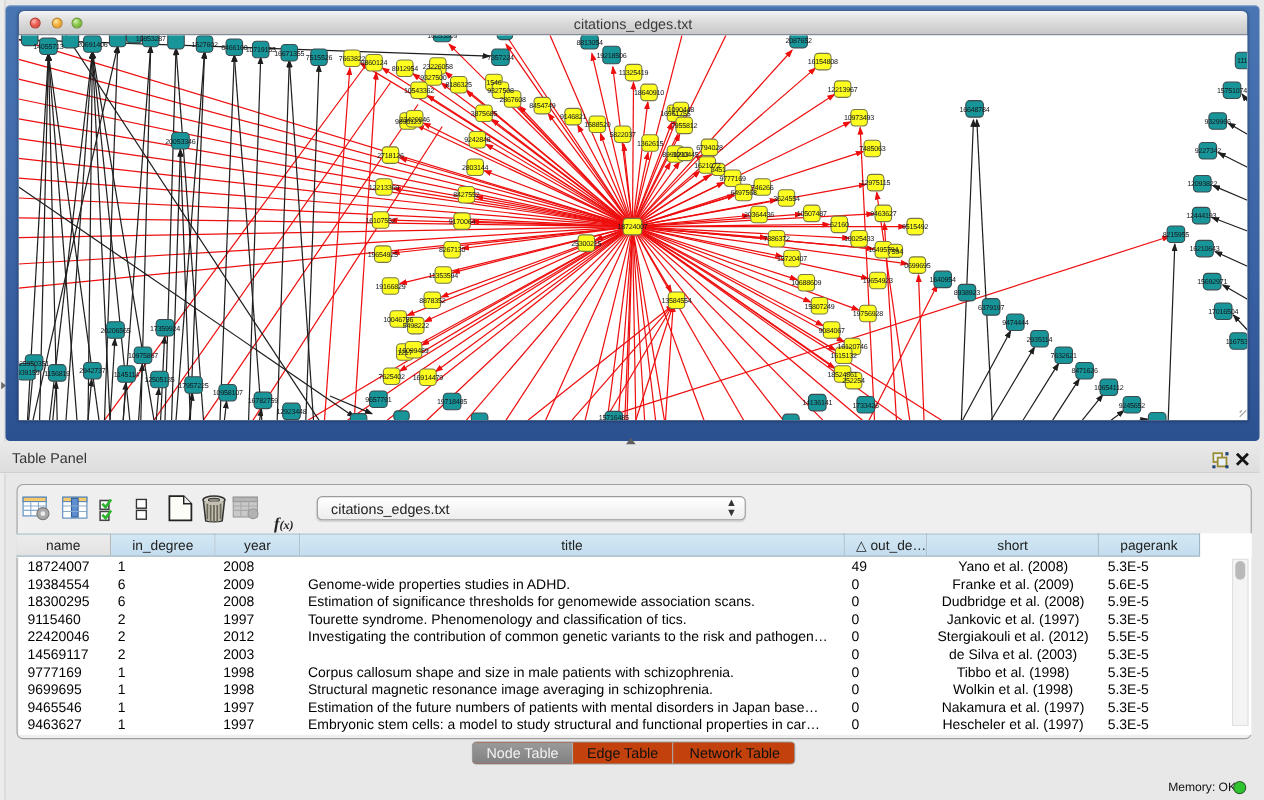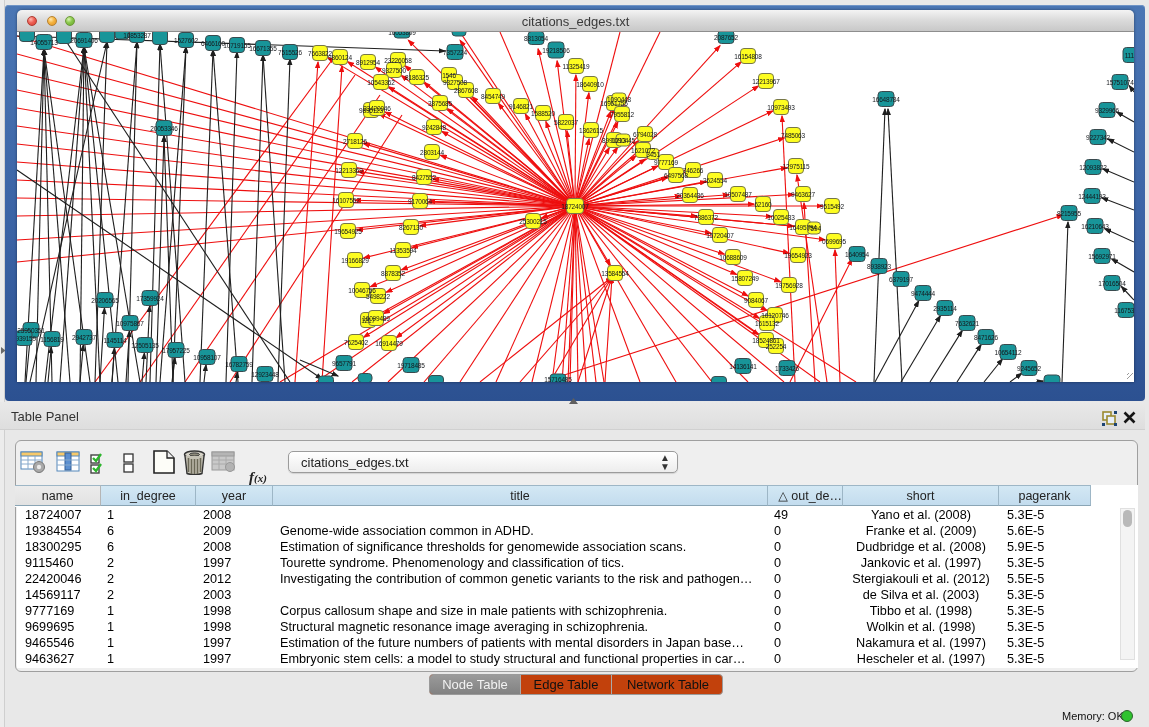--- a/index.html
+++ b/index.html
@@ -644,21 +644,21 @@
     <span style="left:107px">1</span>
     <span style="left:203px">2008</span>
     <span style="left:774px">49</span>
     <span style="left:843px;width:156px;text-align:center">Yano et al. (2008)</span>
     <span style="left:1007px">5.3E-5</span>
   </div>
 <div class="trow" style="top:523px">
     <span style="left:25px">19384554</span>
     <span style="left:107px">6</span>
     <span style="left:203px">2009</span>
-    <span style="left:280px;width:487px" class="clip">Genome-wide association common in ADHD.</span>
+    <span style="left:280px;width:487px" class="clip">Genome-wide properties studies in ADHD.</span>
     <span style="left:774px">0</span>
     <span style="left:843px;width:156px;text-align:center">Franke et al. (2009)</span>
     <span style="left:1007px">5.6E-5</span>
   </div>
 <div class="trow" style="top:539px">
     <span style="left:25px">18300295</span>
     <span style="left:107px">6</span>
     <span style="left:203px">2008</span>
     <span style="left:280px;width:487px" class="clip">Estimation of significance thresholds for genomewide association scans.</span>
     <span style="left:774px">0</span>

